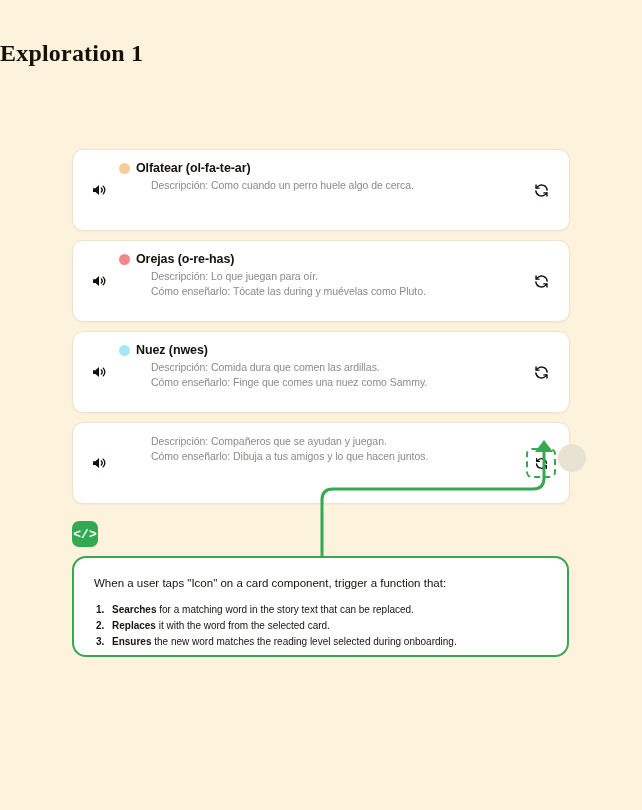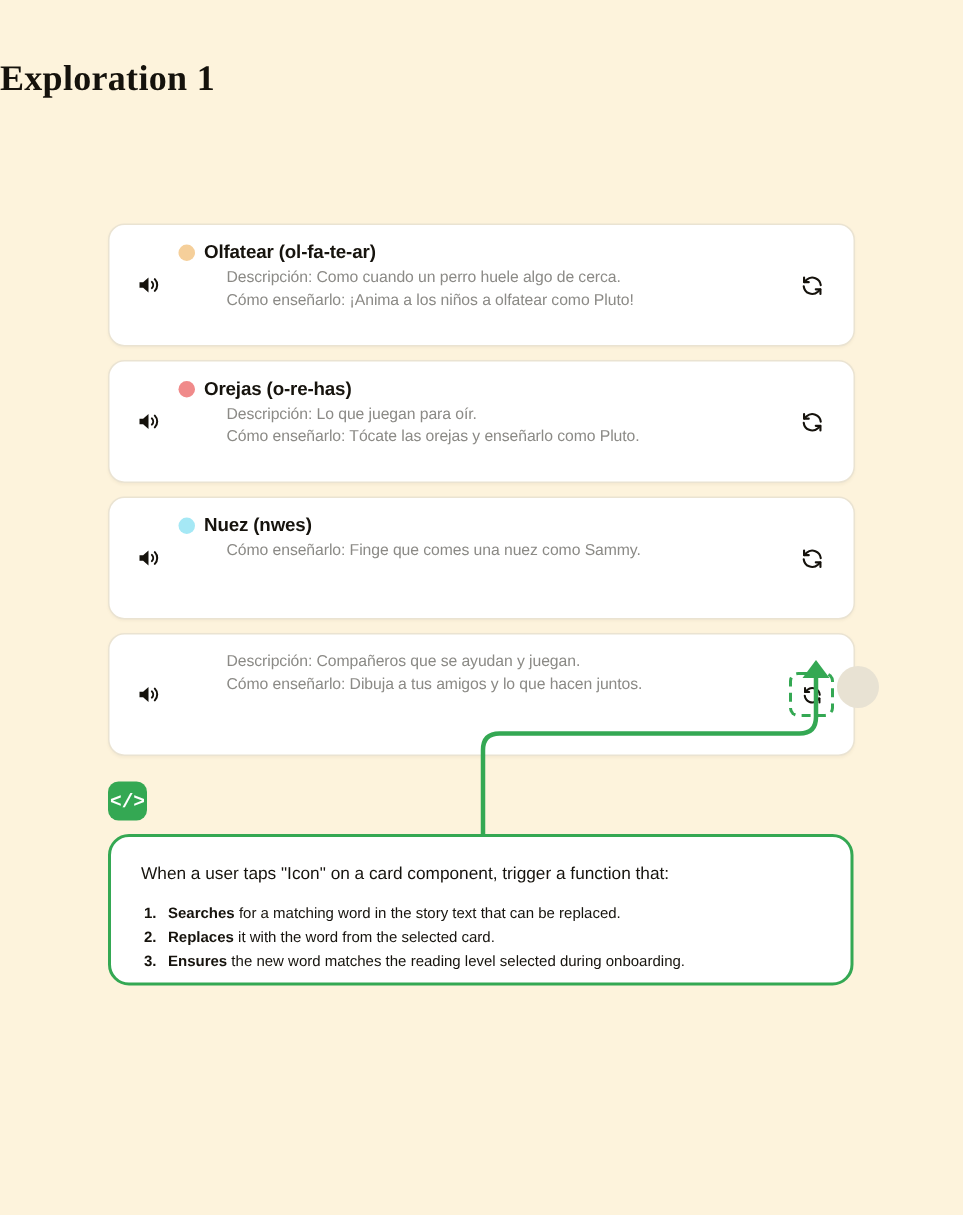--- a/index.html
+++ b/index.html
@@ -212,21 +212,20 @@
         <path d="M15 9.2a4 4 0 0 1 0 5.6" stroke="#15120c" stroke-width="1.8" stroke-linecap="round"></path>
         <path d="M17.6 6.8a7.4 7.4 0 0 1 0 10.4" stroke="#15120c" stroke-width="1.8" stroke-linecap="round"></path>
       </svg>
     </span>
     <div class="card-body">
       <div class="card-title-row">
         <span class="word-dot" style="background: rgb(245, 207, 154);"></span>
         <span class="card-title">Olfatear (ol-fa-te-ar)</span>
       </div>
       <div class="card-line">Descripción: Como cuando un perro huele algo de cerca.</div>
-      <div class="card-line">Cómo enseñarlo: ¡Anima a los niños a olfatear como Pluto!</div>
     </div>
     <div class="refresh-btn">
       <svg width="17" height="17" viewBox="0 0 24 24" fill="none">
         <path d="M20 11.5a8 8 0 0 0-13.3-5.1L4.5 8.5" stroke="#15120c" stroke-width="2" stroke-linecap="round" stroke-linejoin="round"></path>
         <path d="M4 12.5a8 8 0 0 0 13.3 5.1l2.2-2.1" stroke="#15120c" stroke-width="2" stroke-linecap="round" stroke-linejoin="round"></path>
         <path d="M4.3 4.2v4.4h4.4" stroke="#15120c" stroke-width="2" stroke-linecap="round" stroke-linejoin="round"></path>
         <path d="M19.7 19.8v-4.4h-4.4" stroke="#15120c" stroke-width="2" stroke-linecap="round" stroke-linejoin="round"></path>
       </svg>
     </div>
   </div>
@@ -238,21 +237,21 @@
         <path d="M15 9.2a4 4 0 0 1 0 5.6" stroke="#15120c" stroke-width="1.8" stroke-linecap="round"></path>
         <path d="M17.6 6.8a7.4 7.4 0 0 1 0 10.4" stroke="#15120c" stroke-width="1.8" stroke-linecap="round"></path>
       </svg>
     </span>
     <div class="card-body">
       <div class="card-title-row">
         <span class="word-dot" style="background: rgb(240, 138, 138);"></span>
         <span class="card-title">Orejas (o-re-has)</span>
       </div>
       <div class="card-line">Descripción: Lo que juegan para oír.</div>
-      <div class="card-line">Cómo enseñarlo: Tócate las orejas y enseñarlo como Pluto.</div>
+      <div class="card-line">Cómo enseñarlo: Tócate las during y muévelas como Pluto.</div>
     </div>
     <div class="refresh-btn">
       <svg width="17" height="17" viewBox="0 0 24 24" fill="none">
         <path d="M20 11.5a8 8 0 0 0-13.3-5.1L4.5 8.5" stroke="#15120c" stroke-width="2" stroke-linecap="round" stroke-linejoin="round"></path>
         <path d="M4 12.5a8 8 0 0 0 13.3 5.1l2.2-2.1" stroke="#15120c" stroke-width="2" stroke-linecap="round" stroke-linejoin="round"></path>
         <path d="M4.3 4.2v4.4h4.4" stroke="#15120c" stroke-width="2" stroke-linecap="round" stroke-linejoin="round"></path>
         <path d="M19.7 19.8v-4.4h-4.4" stroke="#15120c" stroke-width="2" stroke-linecap="round" stroke-linejoin="round"></path>
       </svg>
     </div>
   </div>
@@ -263,20 +262,21 @@
         <path d="M4 9.5h3.2L12 5.3v13.4L7.2 14.5H4z" fill="#15120c"></path>
         <path d="M15 9.2a4 4 0 0 1 0 5.6" stroke="#15120c" stroke-width="1.8" stroke-linecap="round"></path>
         <path d="M17.6 6.8a7.4 7.4 0 0 1 0 10.4" stroke="#15120c" stroke-width="1.8" stroke-linecap="round"></path>
       </svg>
     </span>
     <div class="card-body">
       <div class="card-title-row">
         <span class="word-dot" style="background: rgb(165, 232, 245);"></span>
         <span class="card-title">Nuez (nwes)</span>
       </div>
+      <div class="card-line">Descripción: Comida dura que comen las ardillas.</div>
       <div class="card-line">Cómo enseñarlo: Finge que comes una nuez como Sammy.</div>
     </div>
     <div class="refresh-btn">
       <svg width="17" height="17" viewBox="0 0 24 24" fill="none">
         <path d="M20 11.5a8 8 0 0 0-13.3-5.1L4.5 8.5" stroke="#15120c" stroke-width="2" stroke-linecap="round" stroke-linejoin="round"></path>
         <path d="M4 12.5a8 8 0 0 0 13.3 5.1l2.2-2.1" stroke="#15120c" stroke-width="2" stroke-linecap="round" stroke-linejoin="round"></path>
         <path d="M4.3 4.2v4.4h4.4" stroke="#15120c" stroke-width="2" stroke-linecap="round" stroke-linejoin="round"></path>
         <path d="M19.7 19.8v-4.4h-4.4" stroke="#15120c" stroke-width="2" stroke-linecap="round" stroke-linejoin="round"></path>
       </svg>
     </div>

